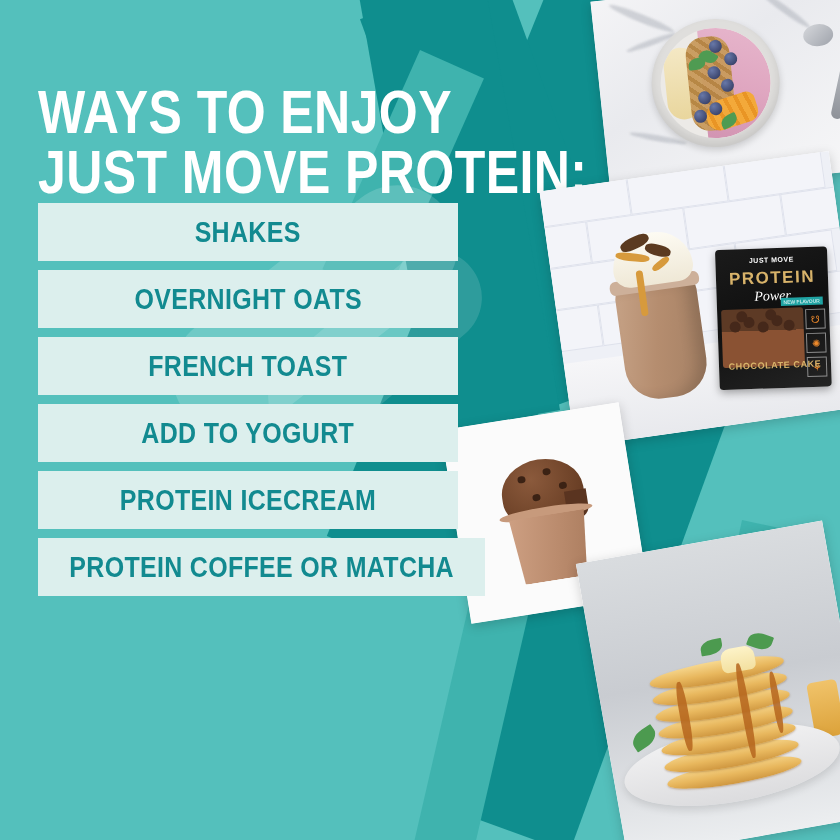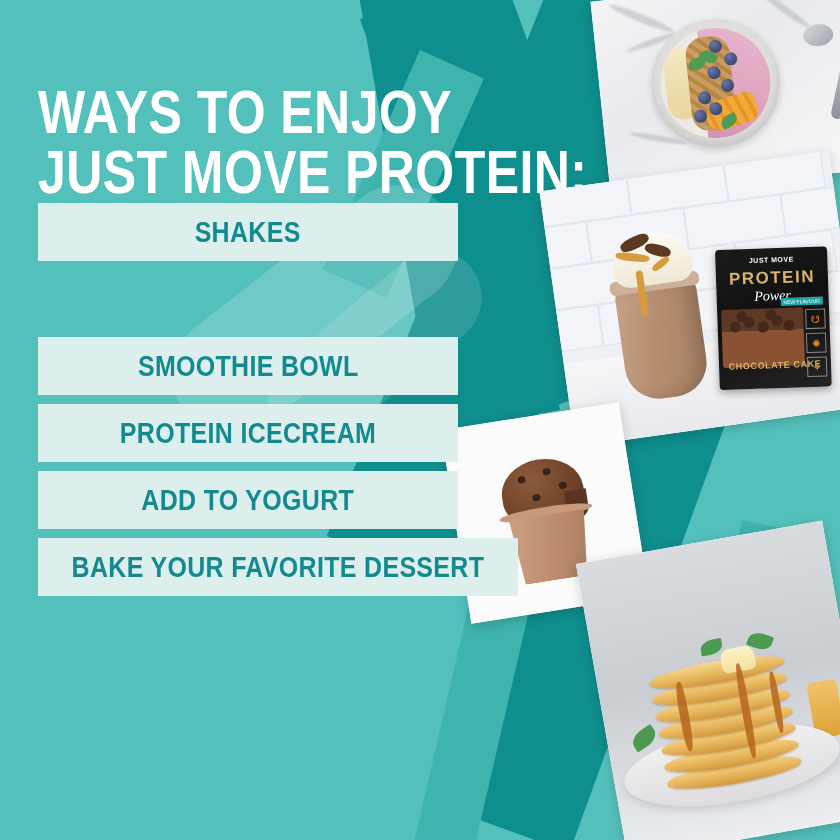--- a/index.html
+++ b/index.html
@@ -346,40 +346,43 @@
     <span class="title-line">WAYS TO ENJOY</span>
     <span class="title-line">JUST MOVE PROTEIN:</span>
   </h1>
 
   <div class="list" id="ways-list">
       <div class="row split">
         <div class="cell">
           <span class="cell-label">SHAKES</span>
         </div>
       </div>
-      <div class="row split">
-      </div>
       <div class="row">
         <div class="cell">
-          <span class="cell-label">SMOOTHIE BOWL</span>
+          <span class="cell-label">OVERNIGHT OATS</span>
+        </div>
+      </div>
+      <div class="row split">
+        <div class="cell">
+          <span class="cell-label">FRENCH TOAST</span>
+        </div>
+      </div>
+      <div class="row">
+        <div class="cell">
+          <span class="cell-label">ADD TO YOGURT</span>
         </div>
       </div>
       <div class="row">
         <div class="cell">
           <span class="cell-label">PROTEIN ICECREAM</span>
         </div>
       </div>
       <div class="row">
         <div class="cell">
-          <span class="cell-label">ADD TO YOGURT</span>
-        </div>
-      </div>
-      <div class="row">
-        <div class="cell">
-          <span class="cell-label">BAKE YOUR FAVORITE DESSERT</span>
+          <span class="cell-label">PROTEIN COFFEE OR MATCHA</span>
         </div>
       </div>
     </div>
 
   <div class="photo p1">
     <div class="inner">
       <div class="marble-v" style="left:14px;top:18px;width:70px;height:8px;transform:rotate(28deg)"></div>
       <div class="marble-v" style="left:30px;top:44px;width:52px;height:6px;transform:rotate(-14deg)"></div>
       <div class="marble-v" style="left:160px;top:24px;width:64px;height:7px;transform:rotate(42deg)"></div>
       <div class="marble-v" style="left:24px;top:140px;width:58px;height:6px;transform:rotate(16deg)"></div>

